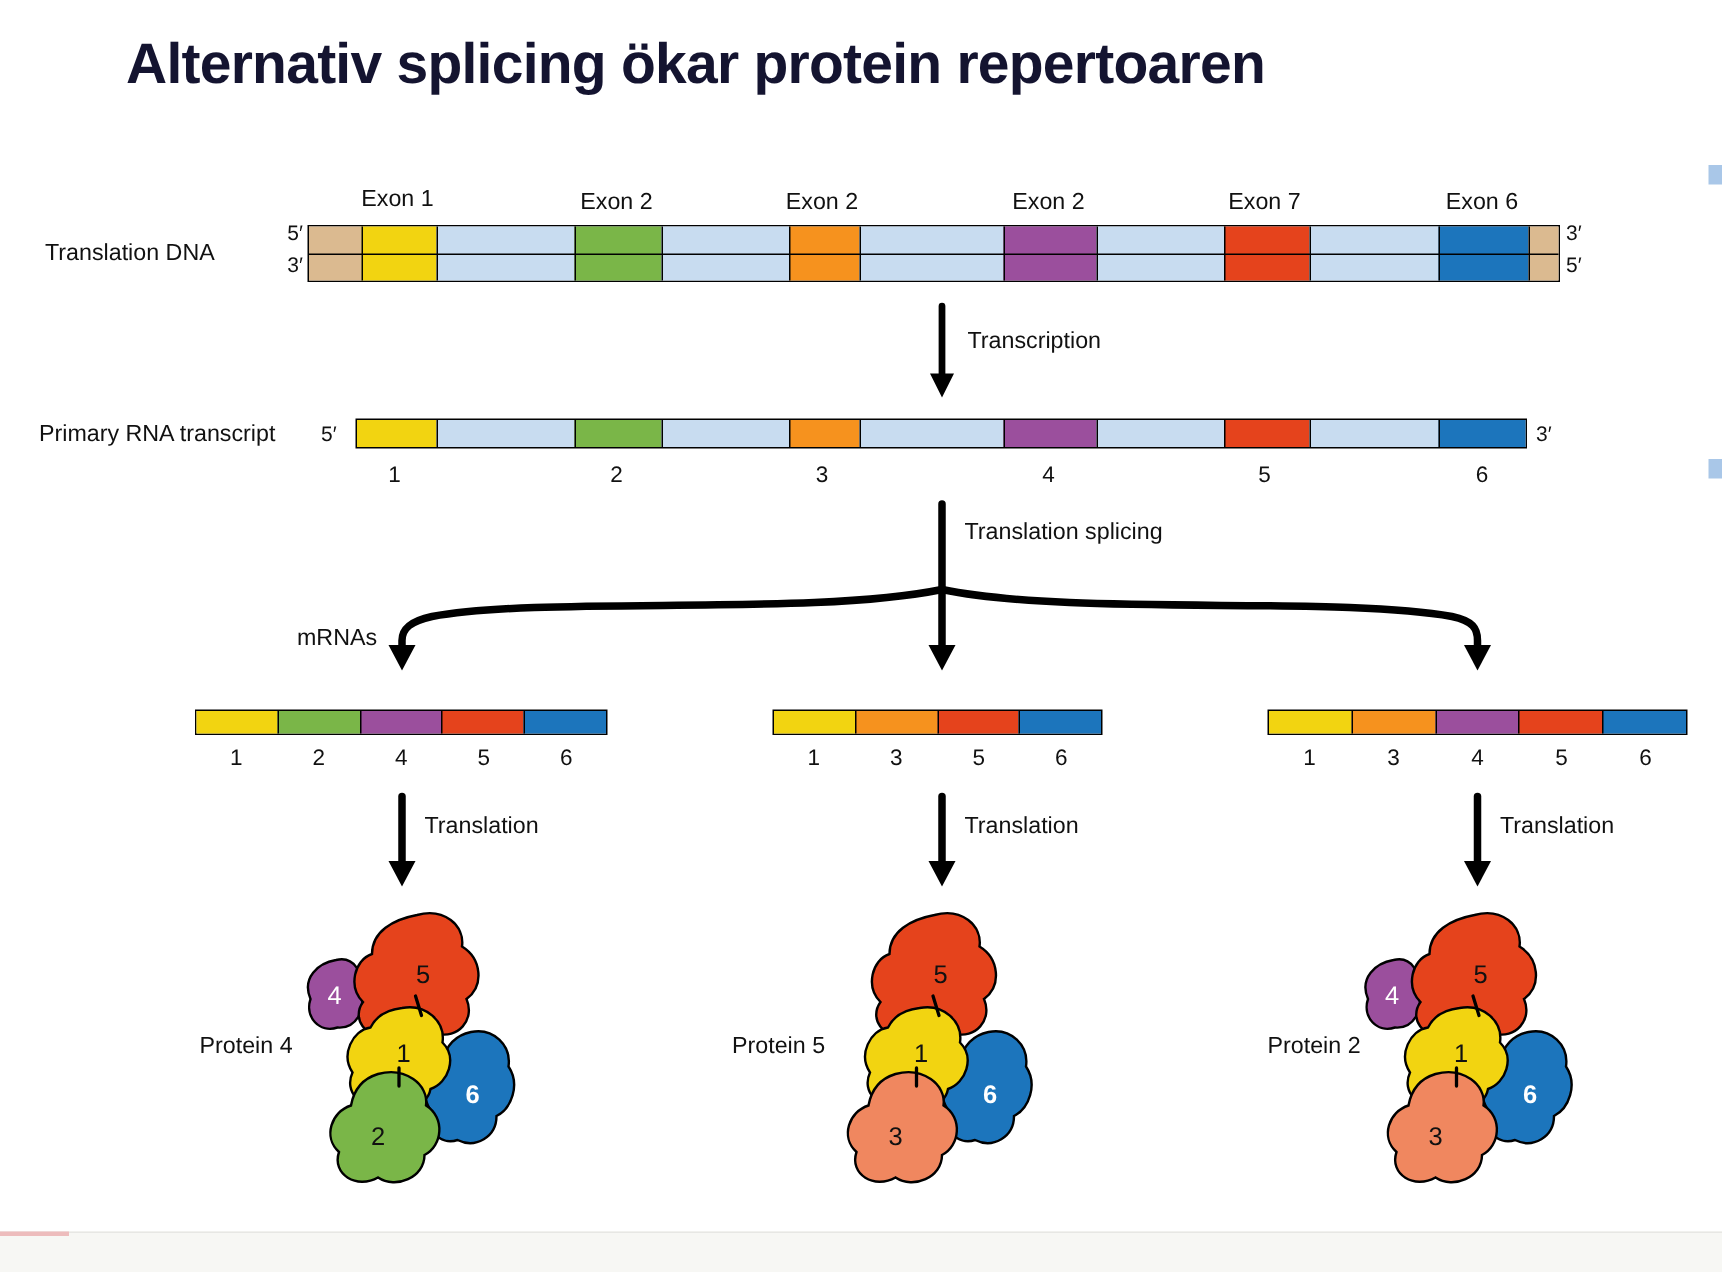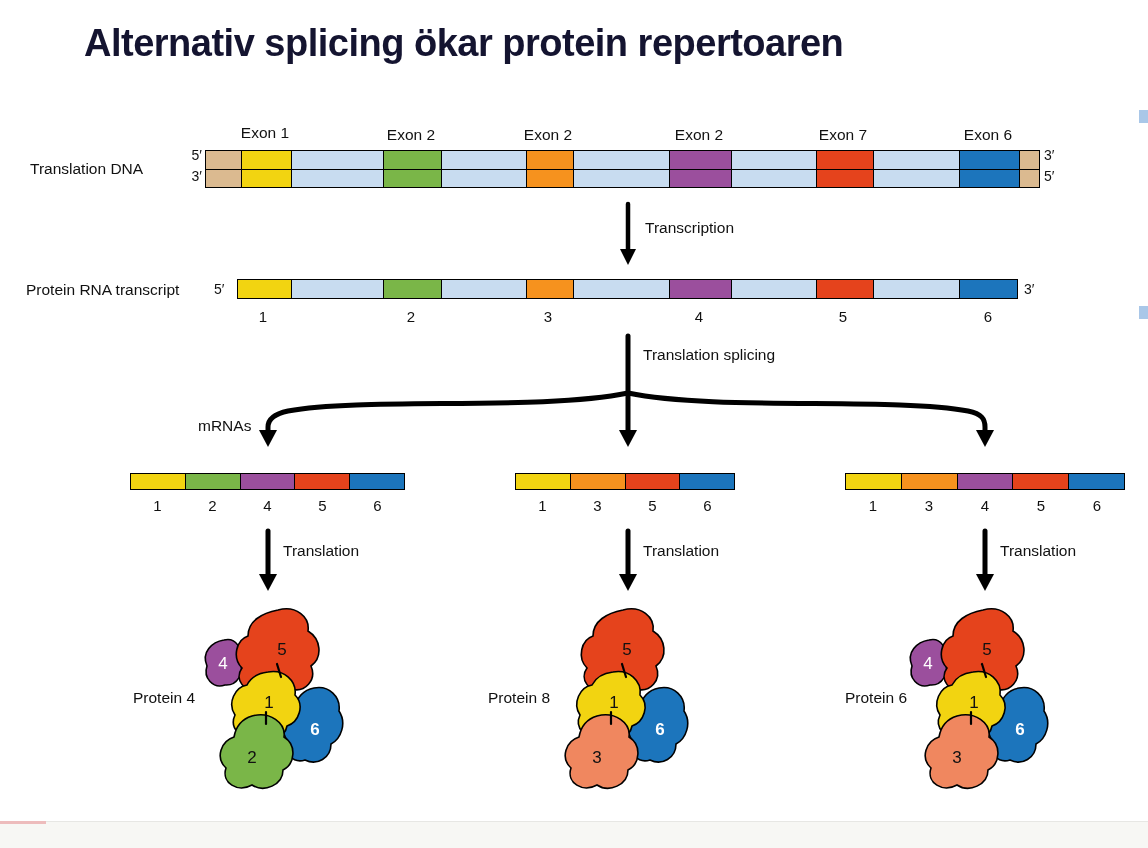--- a/index.html
+++ b/index.html
@@ -63,21 +63,21 @@
     <div class="seg" style="flex:0 0 96px; background:var(--intron)"></div>
     <div class="seg" style="flex:0 0 62px; background:var(--exon4)"></div>
     <div class="seg" style="flex:0 0 85px; background:var(--intron)"></div>
     <div class="seg" style="flex:0 0 57px; background:var(--exon5)"></div>
     <div class="seg" style="flex:0 0 86px; background:var(--intron)"></div>
     <div class="seg" style="flex:0 0 60px; background:var(--exon6)"></div>
     <div class="seg" style="flex:1; background:var(--dnaEnd)"></div>
     <div class="dna-mid"></div>
   </div>
 
-  <div class="lbl" style="left:26px; top:281px">Protein RNA transcript</div>
+  <div class="lbl" style="left:26px; top:281px">Primary RNA transcript</div>
   <div class="prime" style="left:214px; top:281px">5′</div>
   <div class="prime" style="left:1024px; top:281px">3′</div>
 
   <div class="bar" style="left:237px; top:279px; width:781px; height:20px">
     <div class="seg" style="flex:0 0 53px; background:var(--exon1)"></div>
     <div class="seg" style="flex:0 0 92px; background:var(--intron)"></div>
     <div class="seg" style="flex:0 0 58px; background:var(--exon2)"></div>
     <div class="seg" style="flex:0 0 85px; background:var(--intron)"></div>
     <div class="seg" style="flex:0 0 47px; background:var(--exon3)"></div>
     <div class="seg" style="flex:0 0 96px; background:var(--intron)"></div>
@@ -161,22 +161,22 @@
   </div>
   <div class="num-row" style="left:845px; top:497px; width:280px">
     <span>1</span>
     <span>3</span>
     <span>4</span>
     <span>5</span>
     <span>6</span>
   </div>
 
   <div class="lbl" style="left:133px; top:689px">Protein 4</div>
-  <div class="lbl" style="left:488px; top:689px">Protein 8</div>
-  <div class="lbl" style="left:845px; top:689px">Protein 6</div>
+  <div class="lbl" style="left:488px; top:689px">Protein 5</div>
+  <div class="lbl" style="left:845px; top:689px">Protein 2</div>
 
   <svg class="psvg" style="left:190px; top:600px" width="180" height="215" viewBox="0 0 180 215">
     <path class="lobe" style="fill:var(--exon4)" d="M34,40 C46,37 53,49 50,61 C55,73 47,86 35,85 C23,89 13,78 17,66 C11,52 22,42 34,40 Z"></path>
     <path class="lobe" style="fill:var(--exon5)" d="M88,10 C106,5 120,17 118,31 C131,39 133,57 121,66 C127,80 115,93 101,89 C93,99 74,99 68,89 C54,93 44,79 52,68 C42,58 46,40 58,36 C58,21 72,13 88,10 Z"></path>
     <path class="lobe" style="fill:var(--exon6)" d="M124,88 C139,85 151,97 149,111 C157,123 151,139 141,144 C141,158 127,166 115,160 C103,164 93,152 97,140 C89,128 95,112 105,108 C107,97 114,90 124,88 Z"></path>
     <path class="lobe" style="fill:var(--exon1)" d="M78,72 C94,69 107,81 105,95 C115,105 109,122 97,126 C95,138 77,144 65,136 C51,140 39,128 45,115 C37,103 45,87 57,85 C61,77 69,73 78,72 Z"></path>
     <path class="lobe" style="fill:var(--exon2)" d="M62,116 C80,111 96,123 94,137 C107,145 105,164 93,170 C93,185 74,193 62,185 C48,193 31,183 36,168 C25,158 31,141 44,137 C46,126 52,119 62,116 Z"></path>
     <path class="crease" d="M87,64 L91,77"></path>
     <path class="crease" d="M76,112 L76,124"></path>
     <text class="white" x="33" y="69">4</text>

